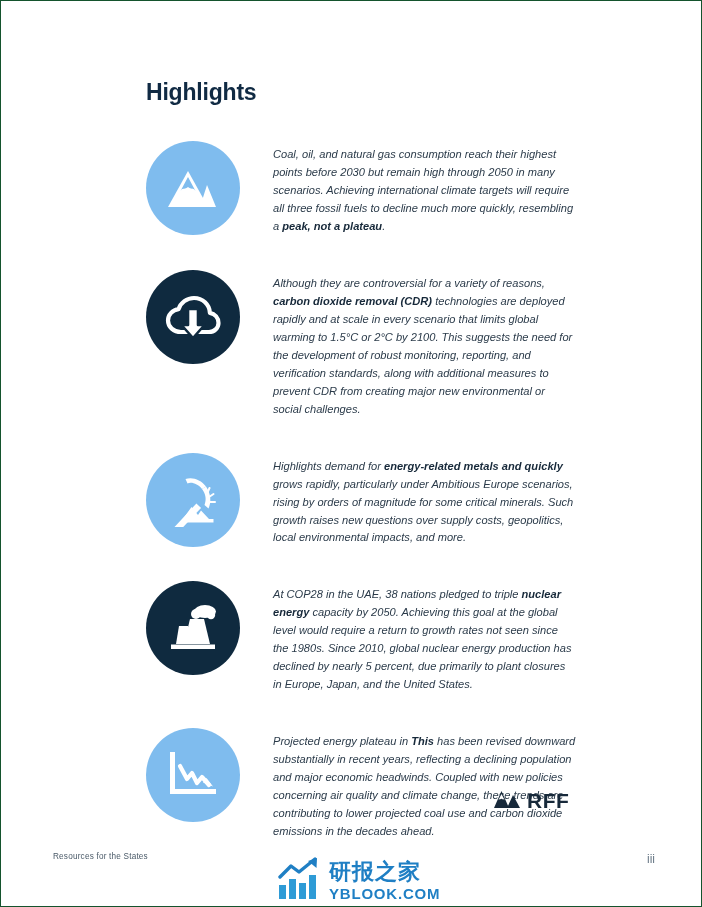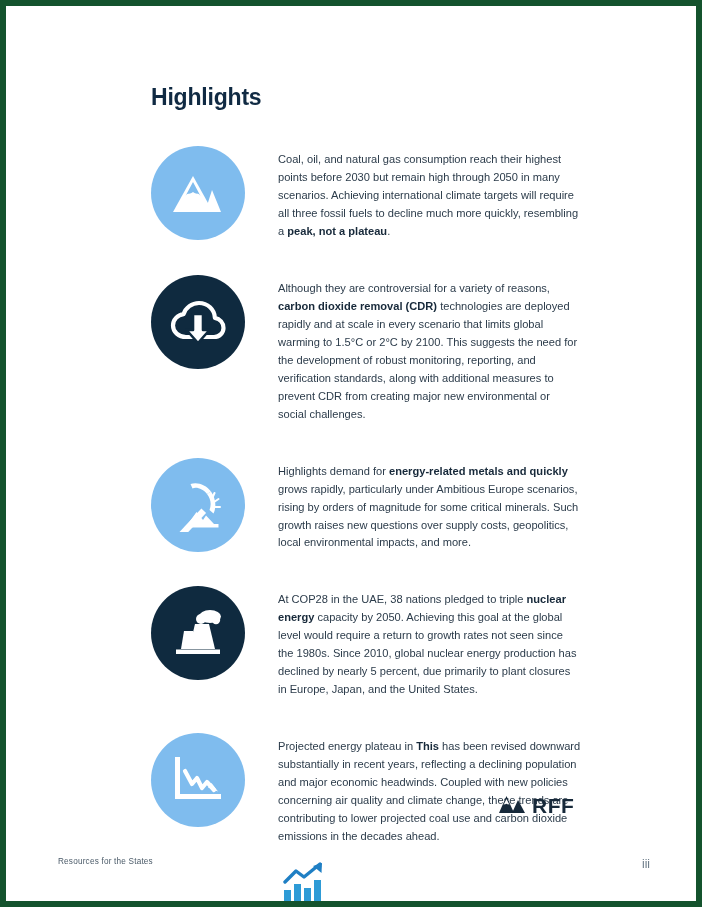--- a/index.html
+++ b/index.html
@@ -8,21 +8,21 @@
     background: #ffffff;
   }
   body {
     font-family: "Liberation Sans", sans-serif;
   }
   .page {
     position: relative;
     width: 702px;
     height: 907px;
     background: #ffffff;
-    border: 6px solid #14532d;
+    border: 1px solid #14532d;
     box-sizing: border-box;
     overflow: hidden;
   }
   .page-title {
     position: absolute;
     left: 145px;
     top: 78px;
     font-size: 23px;
     font-weight: bold;
     color: #102a43;
@@ -51,20 +51,21 @@
   .icon-circle.light { background: #7fbcee; }
   .icon-circle.dark  { background: #0f2a3f; }
   .icon-circle svg { display: block; }
   .highlight-body {
     flex: 1 1 auto;
     padding-left: 33px;
     padding-top: 5px;
     font-size: 11.1px;
     line-height: 1.62;
     color: #2b3b4a;
+    font-style: italic;
   }
   .highlight-body b { font-weight: bold; color: #17293a; }
 
   .rff-logo {
     position: absolute;
     left: 493px;
     top: 788px;
     display: flex;
     align-items: center;
     gap: 7px;
@@ -235,15 +236,19 @@
         <g fill="#2e9bd6">
           <rect x="2" y="28" width="7" height="14"></rect>
           <rect x="12" y="22" width="7" height="20"></rect>
           <rect x="22" y="26" width="7" height="16"></rect>
           <rect x="32" y="18" width="7" height="24"></rect>
         </g>
         <polyline points="3,20 14,9 22,15 38,2" fill="none" stroke="#1f7fc4" stroke-width="3.4" stroke-linejoin="round" stroke-linecap="round"></polyline>
         <path d="M40 1 L39.5 11 L31 4 Z" fill="#1f7fc4"></path>
       </svg>
     </span>
+    <span class="watermark-text">
+      <span class="wm-cn">研报之家</span>
+      <span class="wm-en">YBLOOK.COM</span>
+    </span>
   </div>
 
 </div>
 
 </body></html>

